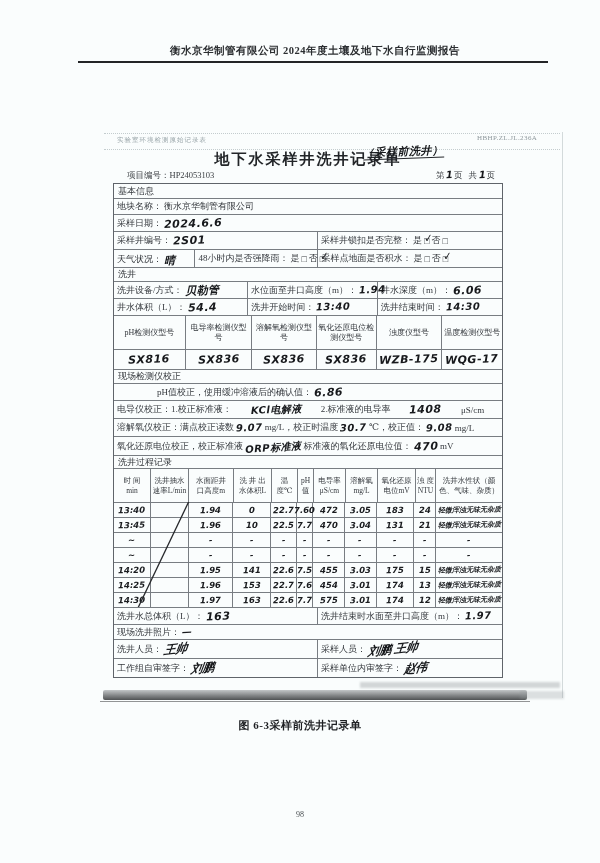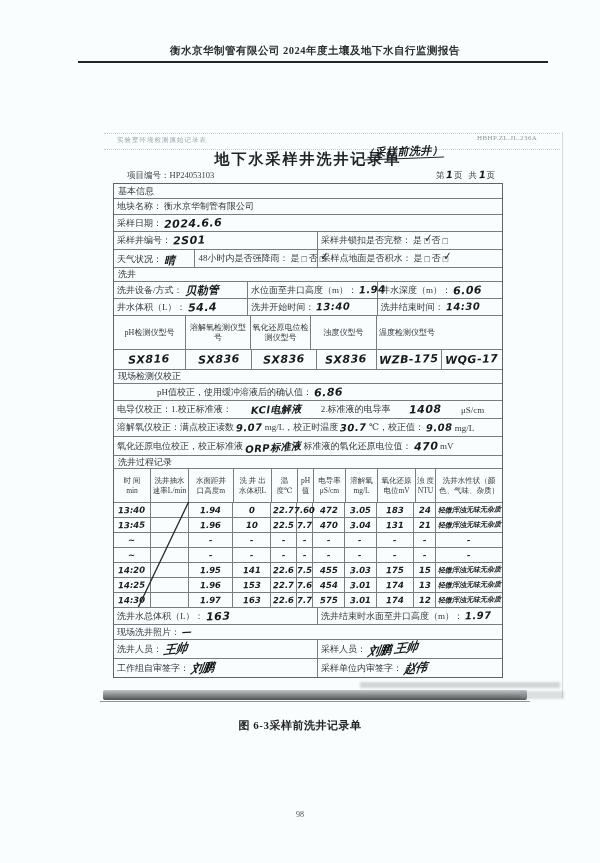--- a/index.html
+++ b/index.html
@@ -170,20 +170,21 @@
           <span class="hw">13:40</span>
       </div>
       <div class="c" style="width:125px;">
         <span>洗井结束时间：</span>
           <span class="hw">14:30</span>
       </div>
     </div>
 
     <div class="r" style="height:34px;">
       <div class="c ins" style="width:72px;">pH检测仪型号</div>
+      <div class="c ins" style="width:67px;">电导率检测仪型号</div>
       <div class="c ins" style="width:65px;">溶解氧检测仪型号</div>
       <div class="c ins" style="width:60px;">氧化还原电位检测仪型号</div>
       <div class="c ins" style="width:66px;">浊度仪型号</div>
       <div class="c ins" style="width:60px;">温度检测仪型号</div>
     </div>
 
     <div class="r" style="height:20px;">
       <div class="c pd" style="width:72px;">
           <span class="hw hw-big">SX816</span>
         </div>

